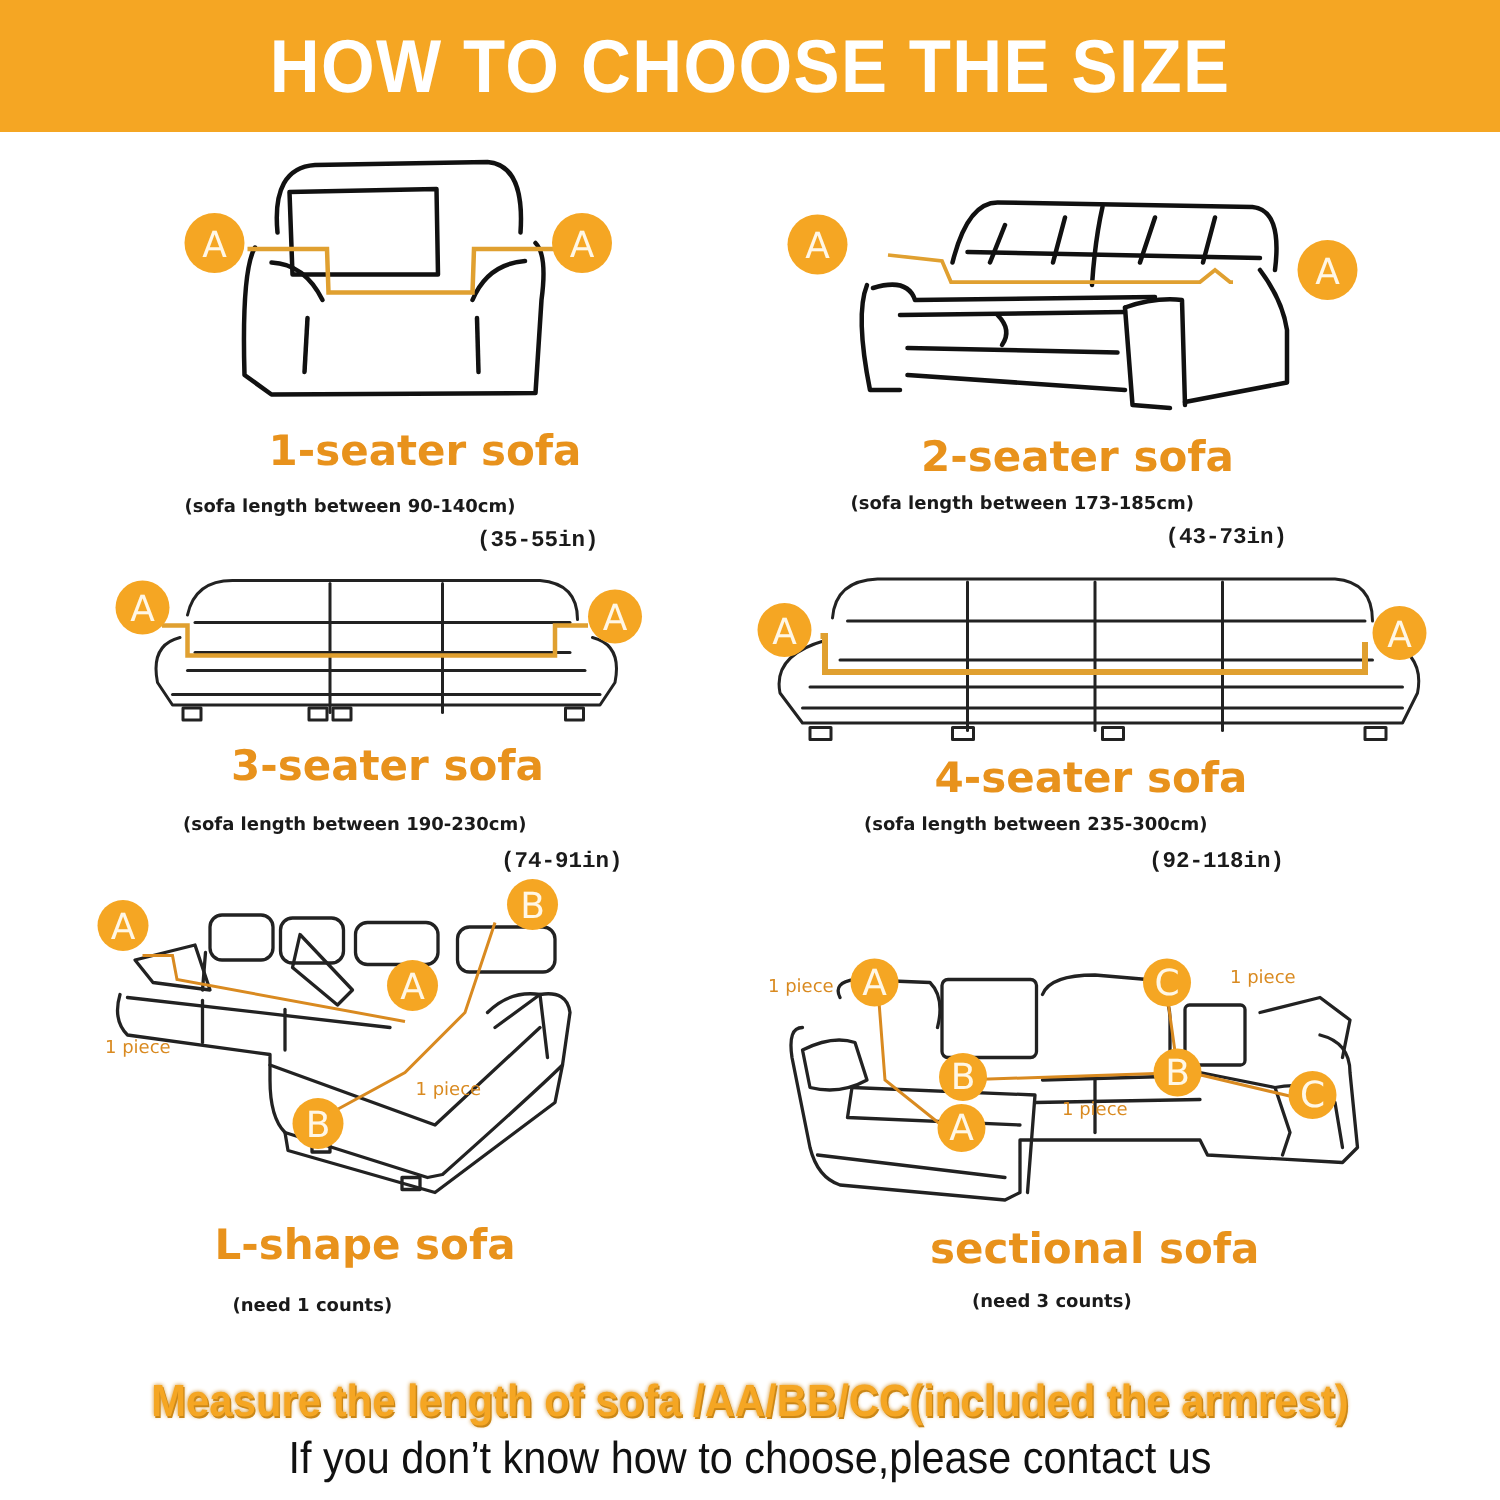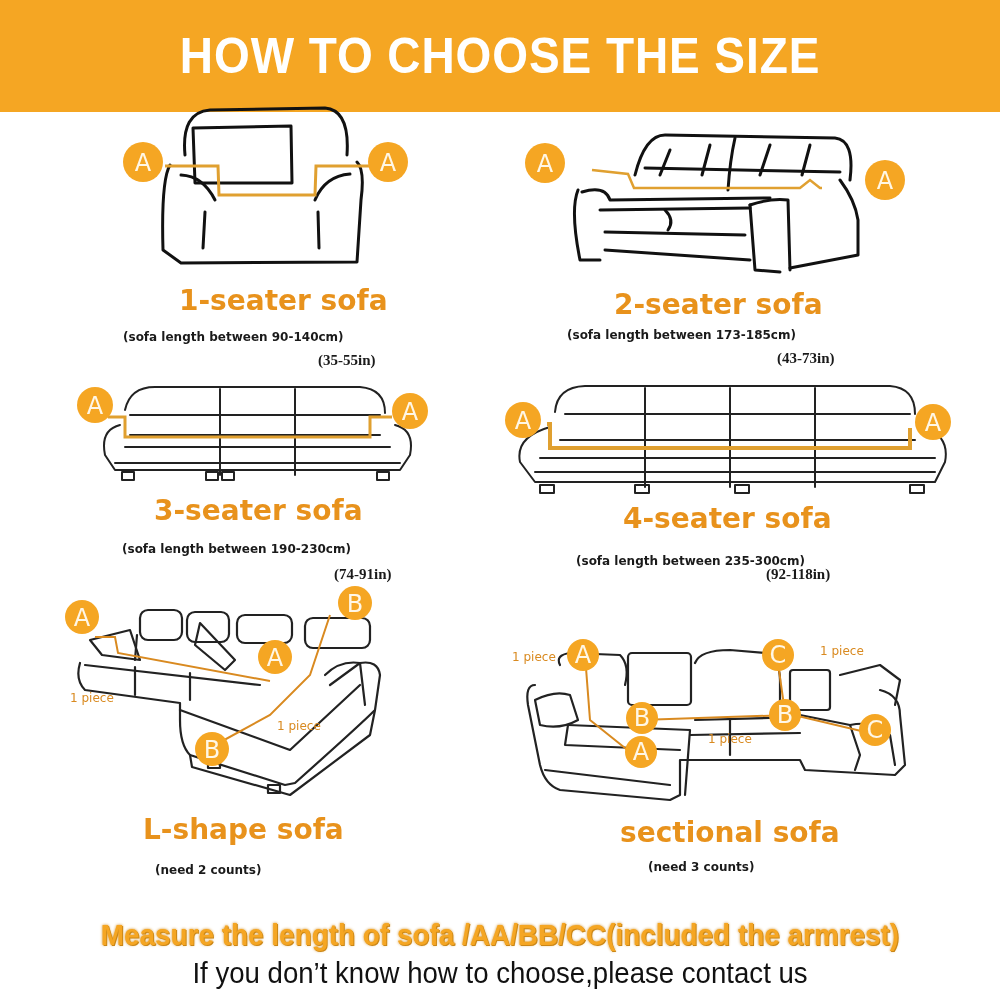--- a/index.html
+++ b/index.html
@@ -1,41 +1,41 @@
 <!DOCTYPE html>
 <html><head>
   <meta charset="utf-8">
   <style>
     * { margin: 0; padding: 0; box-sizing: border-box; }
     html, body { width: 1000px; height: 1000px; background: #ffffff; overflow: hidden; }
     body { position: relative; font-family: "DejaVu Sans", sans-serif; }
 
     .header {
-      position: absolute; left: 0; top: 0; width: 1000px; height: 112px;
+      position: absolute; left: 0; top: 0; width: 1000px; height: 88px;
       background: #f5a623;
       display: flex; align-items: center; justify-content: center;
     }
     .header-title {
       color: #ffffff; font-family: "Liberation Sans", sans-serif; font-weight: bold;
       font-size: 50px; letter-spacing: 1px; transform: scaleX(0.92);
     }
     .illus { position: absolute; }
     .illus svg { width: 100%; height: 100%; overflow: visible; }
 
     .sofa-title {
       position: absolute; color: #e8921c; font-weight: bold;
       font-family: "DejaVu Sans", sans-serif; font-size: 28px; white-space: nowrap;
     }
     .sofa-range {
       position: absolute; color: #1a1a1a; font-weight: bold;
       font-family: "DejaVu Sans", sans-serif; font-size: 12px; white-space: nowrap;
     }
     .sofa-in {
       position: absolute; color: #1a1a1a; font-weight: bold;
-      font-family: Liberation Serif, serif; font-size: 15px; white-space: nowrap;
+      font-family: Liberation Mono, monospace; font-size: 15px; white-space: nowrap;
     }
 
     .footer-measure {
       position: absolute; left: 0; top: 918px; width: 1000px; text-align: center;
       color: #f5a623; font-family: "Liberation Sans", sans-serif; font-weight: bold;
       font-size: 30px; white-space: nowrap;
       text-shadow: 0 0 3px #d08a1a, 1px 1px 0 #c98616;
       transform: scaleX(0.93);
     }
     .footer-contact {
@@ -168,21 +168,21 @@
       <circle cx="28" cy="48" r="18" fill="#f5a623"></circle>
       <text x="28" y="57" text-anchor="middle" class="badge-text">A</text>
     </g>
     <g>
       <circle cx="438" cy="50" r="18" fill="#f5a623"></circle>
       <text x="438" y="59" text-anchor="middle" class="badge-text">A</text>
     </g>
   </svg>
 </div>
 <div class="sofa-title" style="left:623px;top:502px;">4-seater sofa</div>
-<div class="sofa-range" style="left:576px;top:542px;margin-top:12px;">(sofa length between 235-300cm)</div>
+<div class="sofa-range" style="left:576px;top:542px;">(sofa length between 235-300cm)</div>
 <div class="sofa-in" style="left:766px;top:566px;">(92-118in)</div>
 
 <div class="illus" style="left:40px;top:585px;width:370px;height:215px;">
   <svg viewBox="0 0 370 215">
     <g fill="none" stroke="#222" stroke-width="2.2" stroke-linecap="round" stroke-linejoin="round">
       <rect x="100" y="25" width="42" height="30" rx="8"></rect>
       <rect x="147" y="27" width="42" height="30" rx="8"></rect>
       <rect x="197" y="30" width="55" height="28" rx="8"></rect>
       <rect x="265" y="33" width="65" height="30" rx="8"></rect>
       <path d="M97 50 L95 75"></path>
@@ -214,21 +214,21 @@
       <circle cx="315" cy="18" r="17" fill="#f5a623"></circle>
       <text x="315" y="27" text-anchor="middle" class="badge-text">B</text>
     </g>
     <g>
       <circle cx="172" cy="164" r="17" fill="#f5a623"></circle>
       <text x="172" y="173" text-anchor="middle" class="badge-text">B</text>
     </g>
   </svg>
 </div>
 <div class="sofa-title" style="left:143px;top:813px;">L-shape sofa</div>
-<div class="sofa-range" style="left:155px;top:863px;">(need 2 counts)</div>
+<div class="sofa-range" style="left:155px;top:863px;">(need 1 counts)</div>
 
 <div class="illus" style="left:500px;top:625px;width:420px;height:180px;">
   <svg viewBox="0 0 420 180">
     <g fill="none" stroke="#222" stroke-width="2.2" stroke-linecap="round" stroke-linejoin="round">
       <path d="M35 60 Q25 60 28 80 L40 140 Q45 160 60 165 L170 175 L180 170 L180 135 L300 135 L305 145 L395 150 L405 140 L400 90 Q400 70 380 65"></path>
       <path d="M60 40 Q55 30 70 28 L120 30 Q130 40 125 60"></path>
       <rect x="128" y="28" width="63" height="52" rx="4"></rect>
       <path d="M195 38 Q200 25 230 25 L265 28 Q280 35 280 55 L280 90"></path>
       <rect x="290" y="45" width="40" height="40" rx="3"></rect>
       <path d="M340 50 L380 40 L400 55 L395 80"></path>

